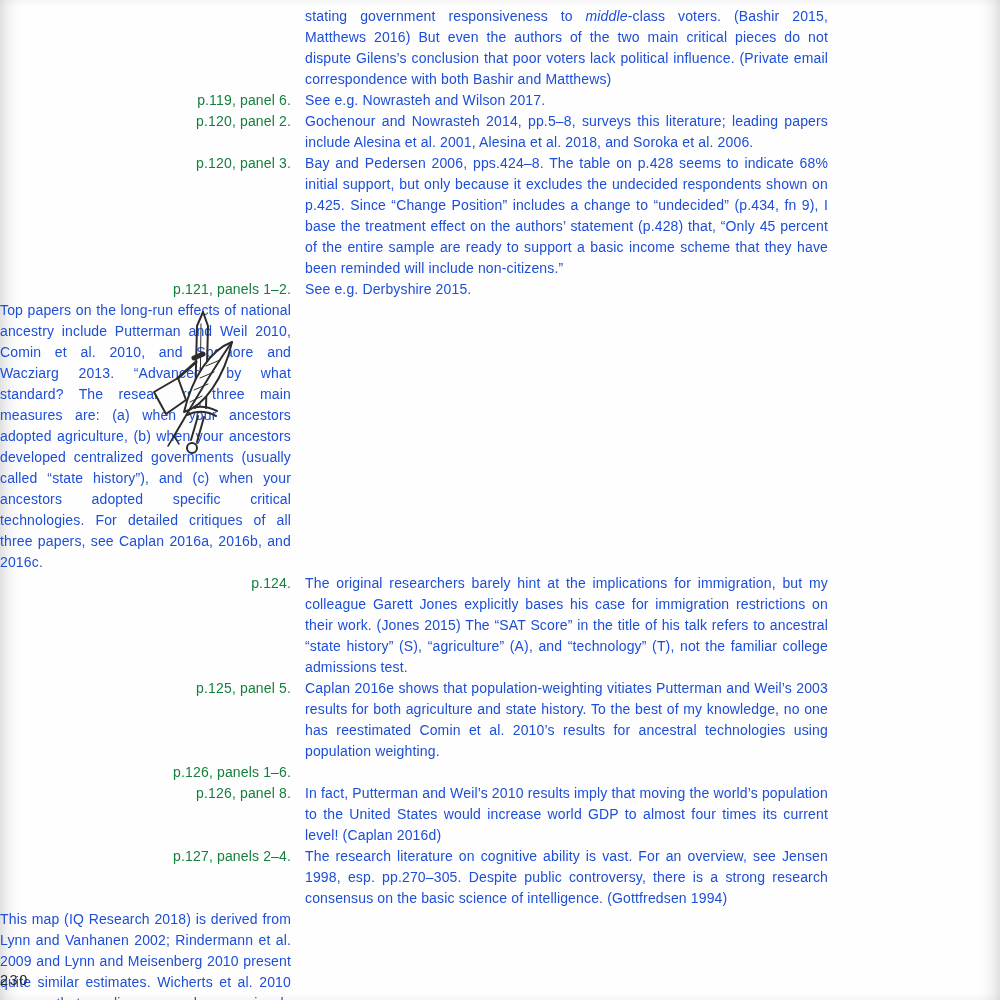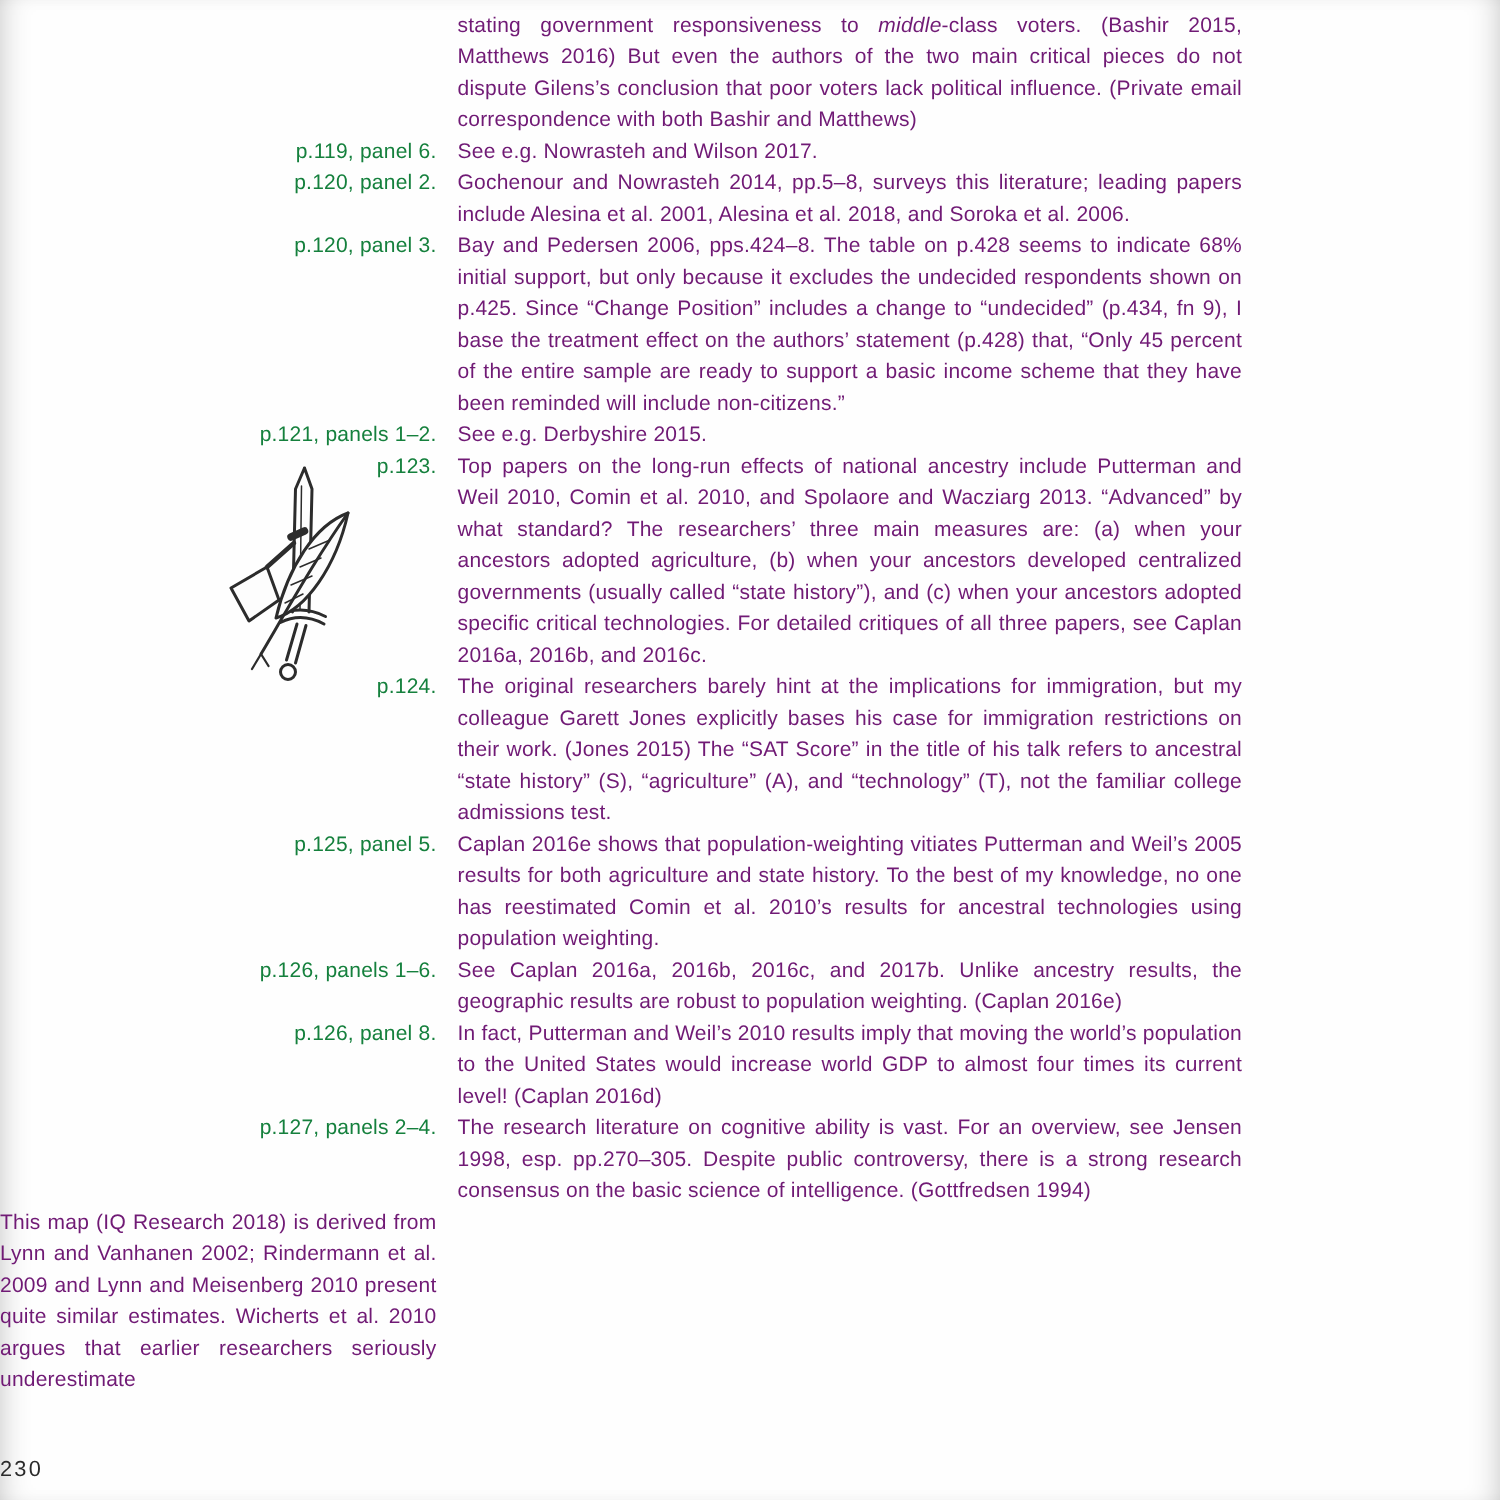--- a/index.html
+++ b/index.html
@@ -27,21 +27,21 @@
     column-gap:14px;
   }
   .note-label{
     text-align:right;
     white-space:nowrap;
     color:#15803d;
   }
   .note-text{
     text-align:justify;
     text-justify:inter-word;
-    color:#701a75;
+    color:#1d4ed8;
   }
   .note-text i{font-style:italic;}
   .illustration{
     position:absolute;
     left:146px;top:308px;
     width:114px;height:158px;
     pointer-events:none;
   }
   .page-number{
     position:absolute;
@@ -78,38 +78,36 @@
       <div class="note-label">p.120, panel 3.</div>
       <div class="note-text">Bay and Pedersen 2006, pps.424–8. The table on p.428 seems to indicate 68% initial support, but only because it excludes the undecided respondents shown on p.425. Since “Change Position” includes a change to “undecided” (p.434, fn 9), I base the treatment effect on the authors’ statement (p.428) that, “Only 45 percent of the entire sample are ready to support a basic income scheme that they have been reminded will include non-citizens.”</div>
     </div>
 
     <div class="note">
       <div class="note-label">p.121, panels 1–2.</div>
       <div class="note-text">See e.g. Derbyshire 2015.</div>
     </div>
 
     <div class="note">
-      <div class="note-label">p.123.</div>
       <div class="note-text">Top papers on the long-run effects of national ancestry include Putterman and Weil 2010, Comin et al. 2010, and Spolaore and Wacziarg 2013. “Advanced” by what standard? The researchers’ three main measures are: (a) when your ancestors adopted agriculture, (b) when your ancestors developed centralized governments (usually called “state history”), and (c) when your ancestors adopted specific critical technologies. For detailed critiques of all three papers, see Caplan 2016a, 2016b, and 2016c.</div>
     </div>
 
     <div class="note">
       <div class="note-label">p.124.</div>
       <div class="note-text">The original researchers barely hint at the implications for immigration, but my colleague Garett Jones explicitly bases his case for immigration restrictions on their work. (Jones 2015) The “SAT Score” in the title of his talk refers to ancestral “state history” (S), “agriculture” (A), and “technology” (T), not the familiar college admissions test.</div>
     </div>
 
 
     <div class="note">
       <div class="note-label">p.125, panel 5.</div>
-      <div class="note-text">Caplan 2016e shows that population-weighting vitiates Putterman and Weil’s 2005 results for both agriculture and state history. To the best of my knowledge, no one has reestimated Comin et al. 2010’s results for ancestral technologies using population weighting.</div>
+      <div class="note-text">Caplan 2016e shows that population-weighting vitiates Putterman and Weil’s 2003 results for both agriculture and state history. To the best of my knowledge, no one has reestimated Comin et al. 2010’s results for ancestral technologies using population weighting.</div>
     </div>
 
     <div class="note">
       <div class="note-label">p.126, panels 1–6.</div>
-      <div class="note-text">See Caplan 2016a, 2016b, 2016c, and 2017b. Unlike ancestry results, the geographic results are robust to population weighting. (Caplan 2016e)</div>
     </div>
 
     <div class="note">
       <div class="note-label">p.126, panel 8.</div>
       <div class="note-text">In fact, Putterman and Weil’s 2010 results imply that moving the world’s population to the United States would increase world GDP to almost four times its current level! (Caplan 2016d)</div>
     </div>
 
     <div class="note">
       <div class="note-label">p.127, panels 2–4.</div>
       <div class="note-text">The research literature on cognitive ability is vast. For an overview, see Jensen 1998, esp. pp.270–305. Despite public controversy, there is a strong research consensus on the basic science of intelligence. (Gottfredsen 1994)</div>

